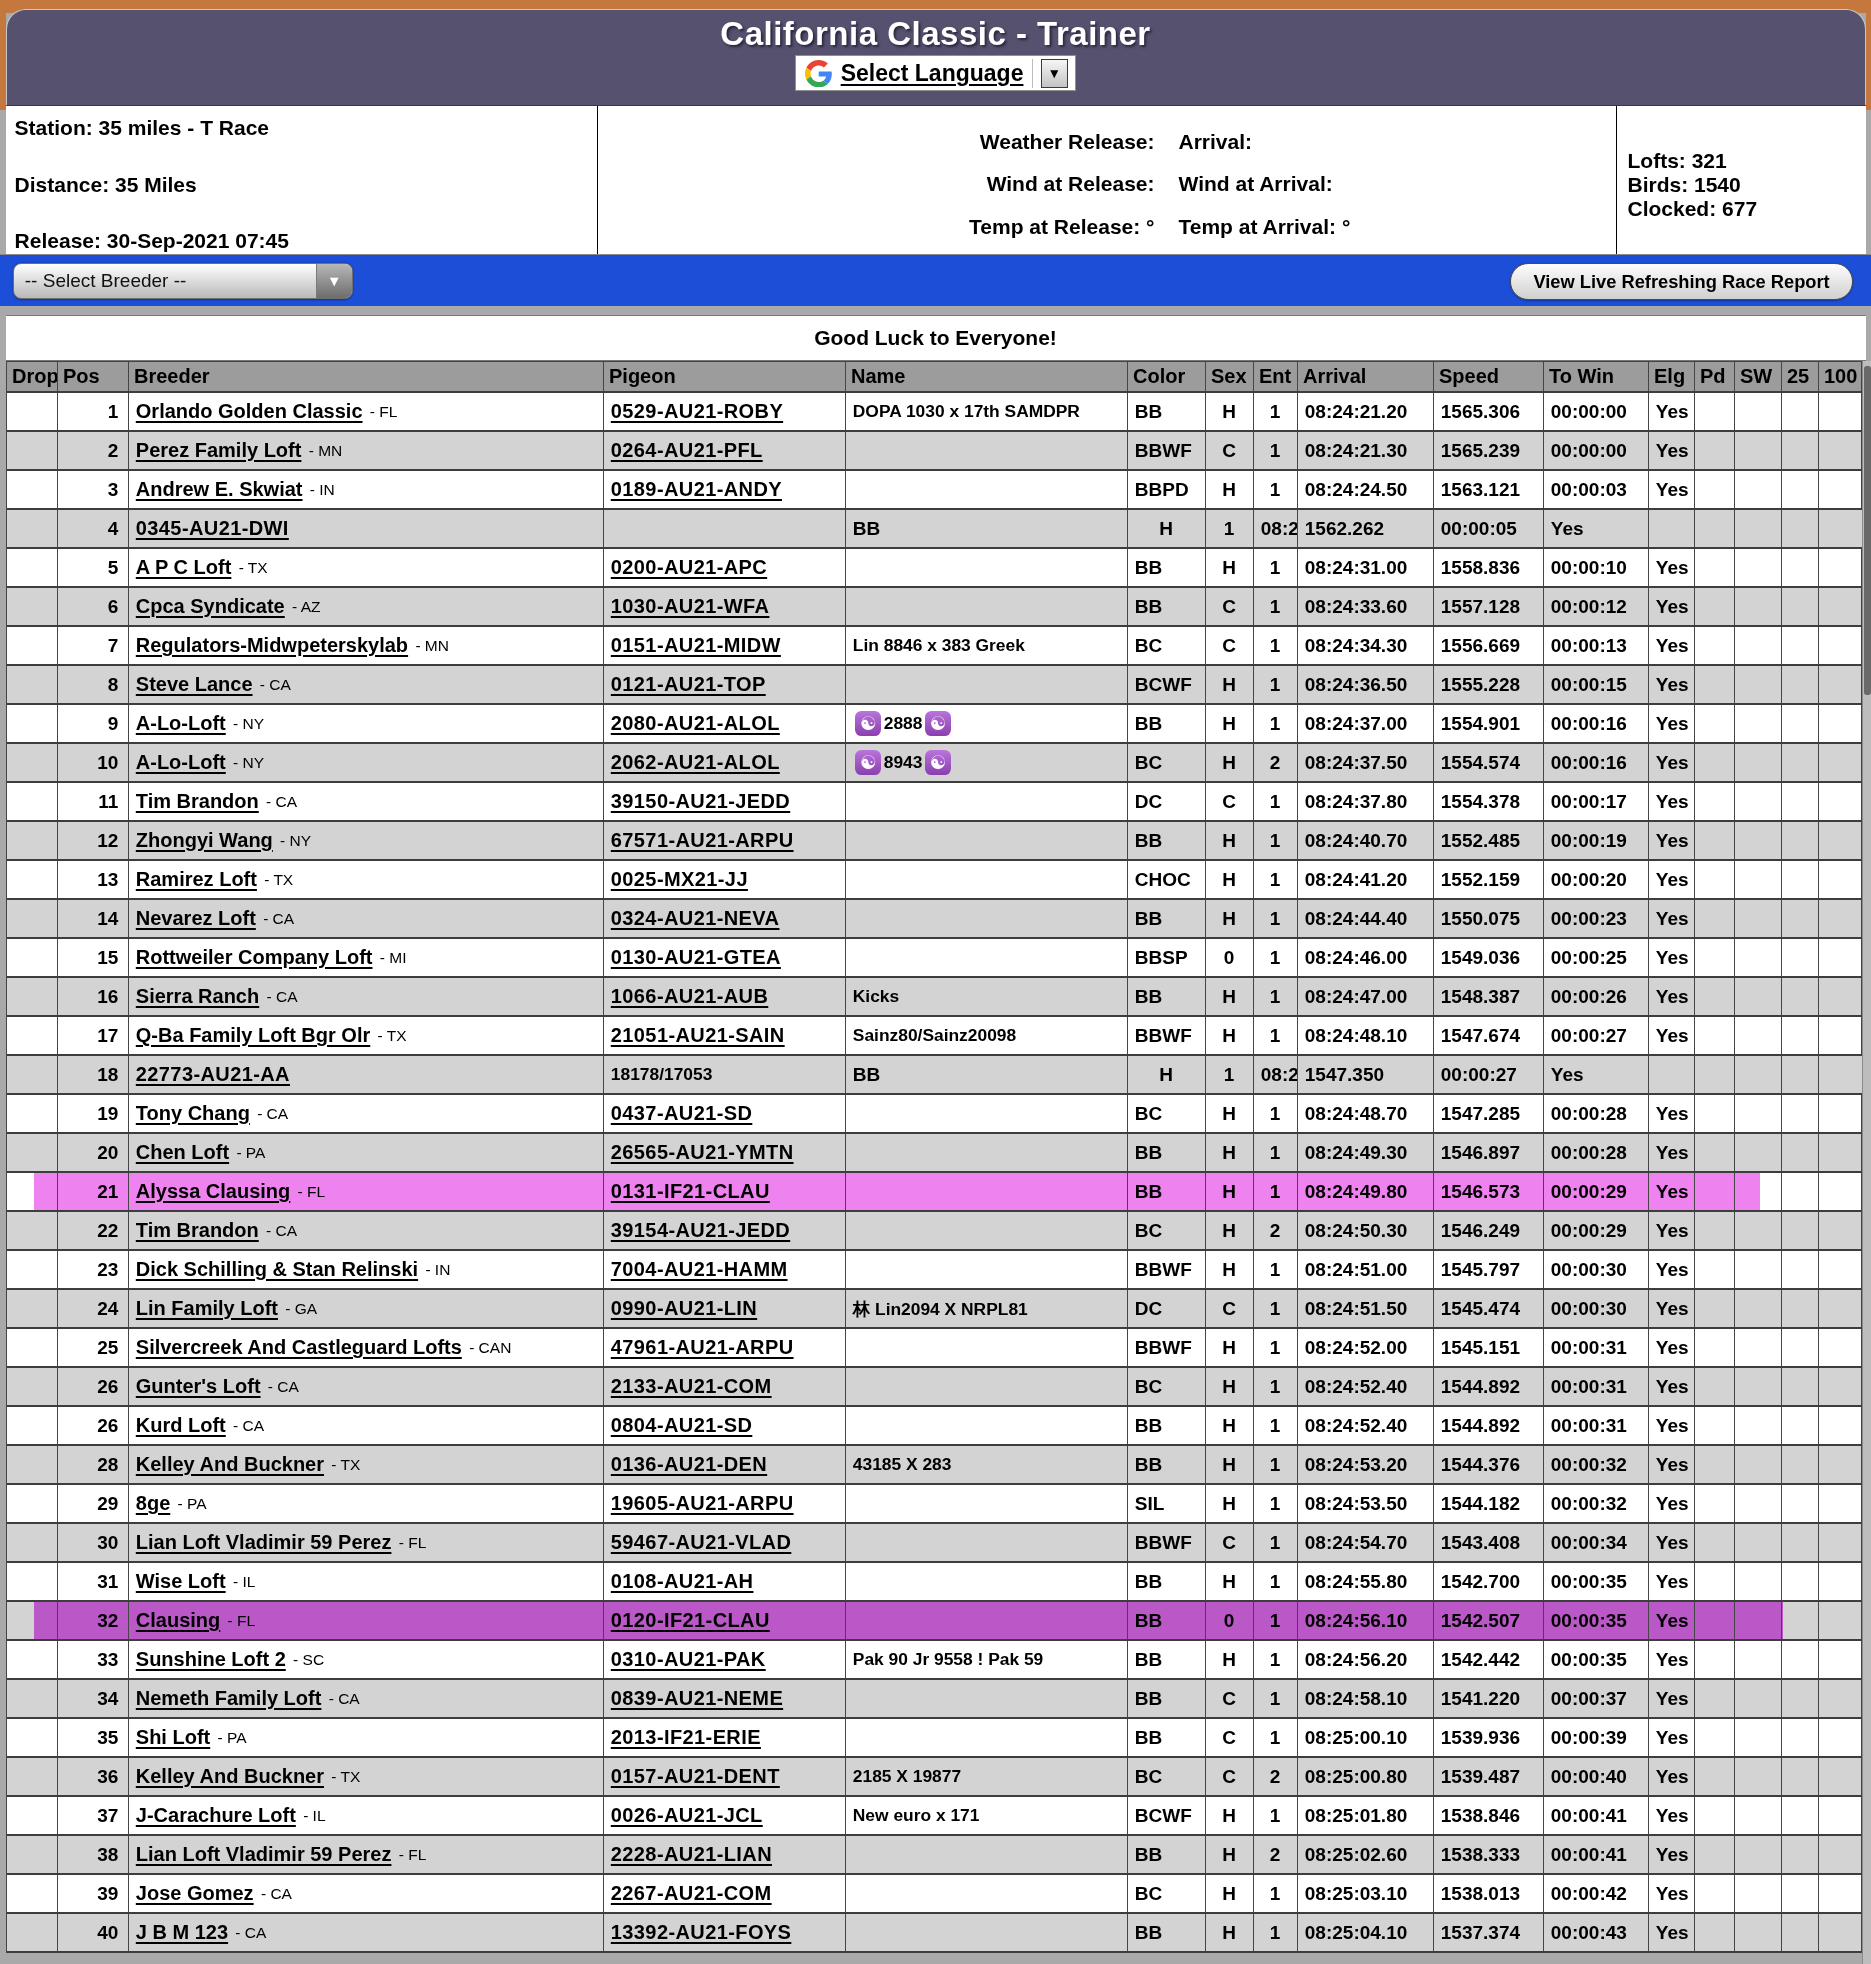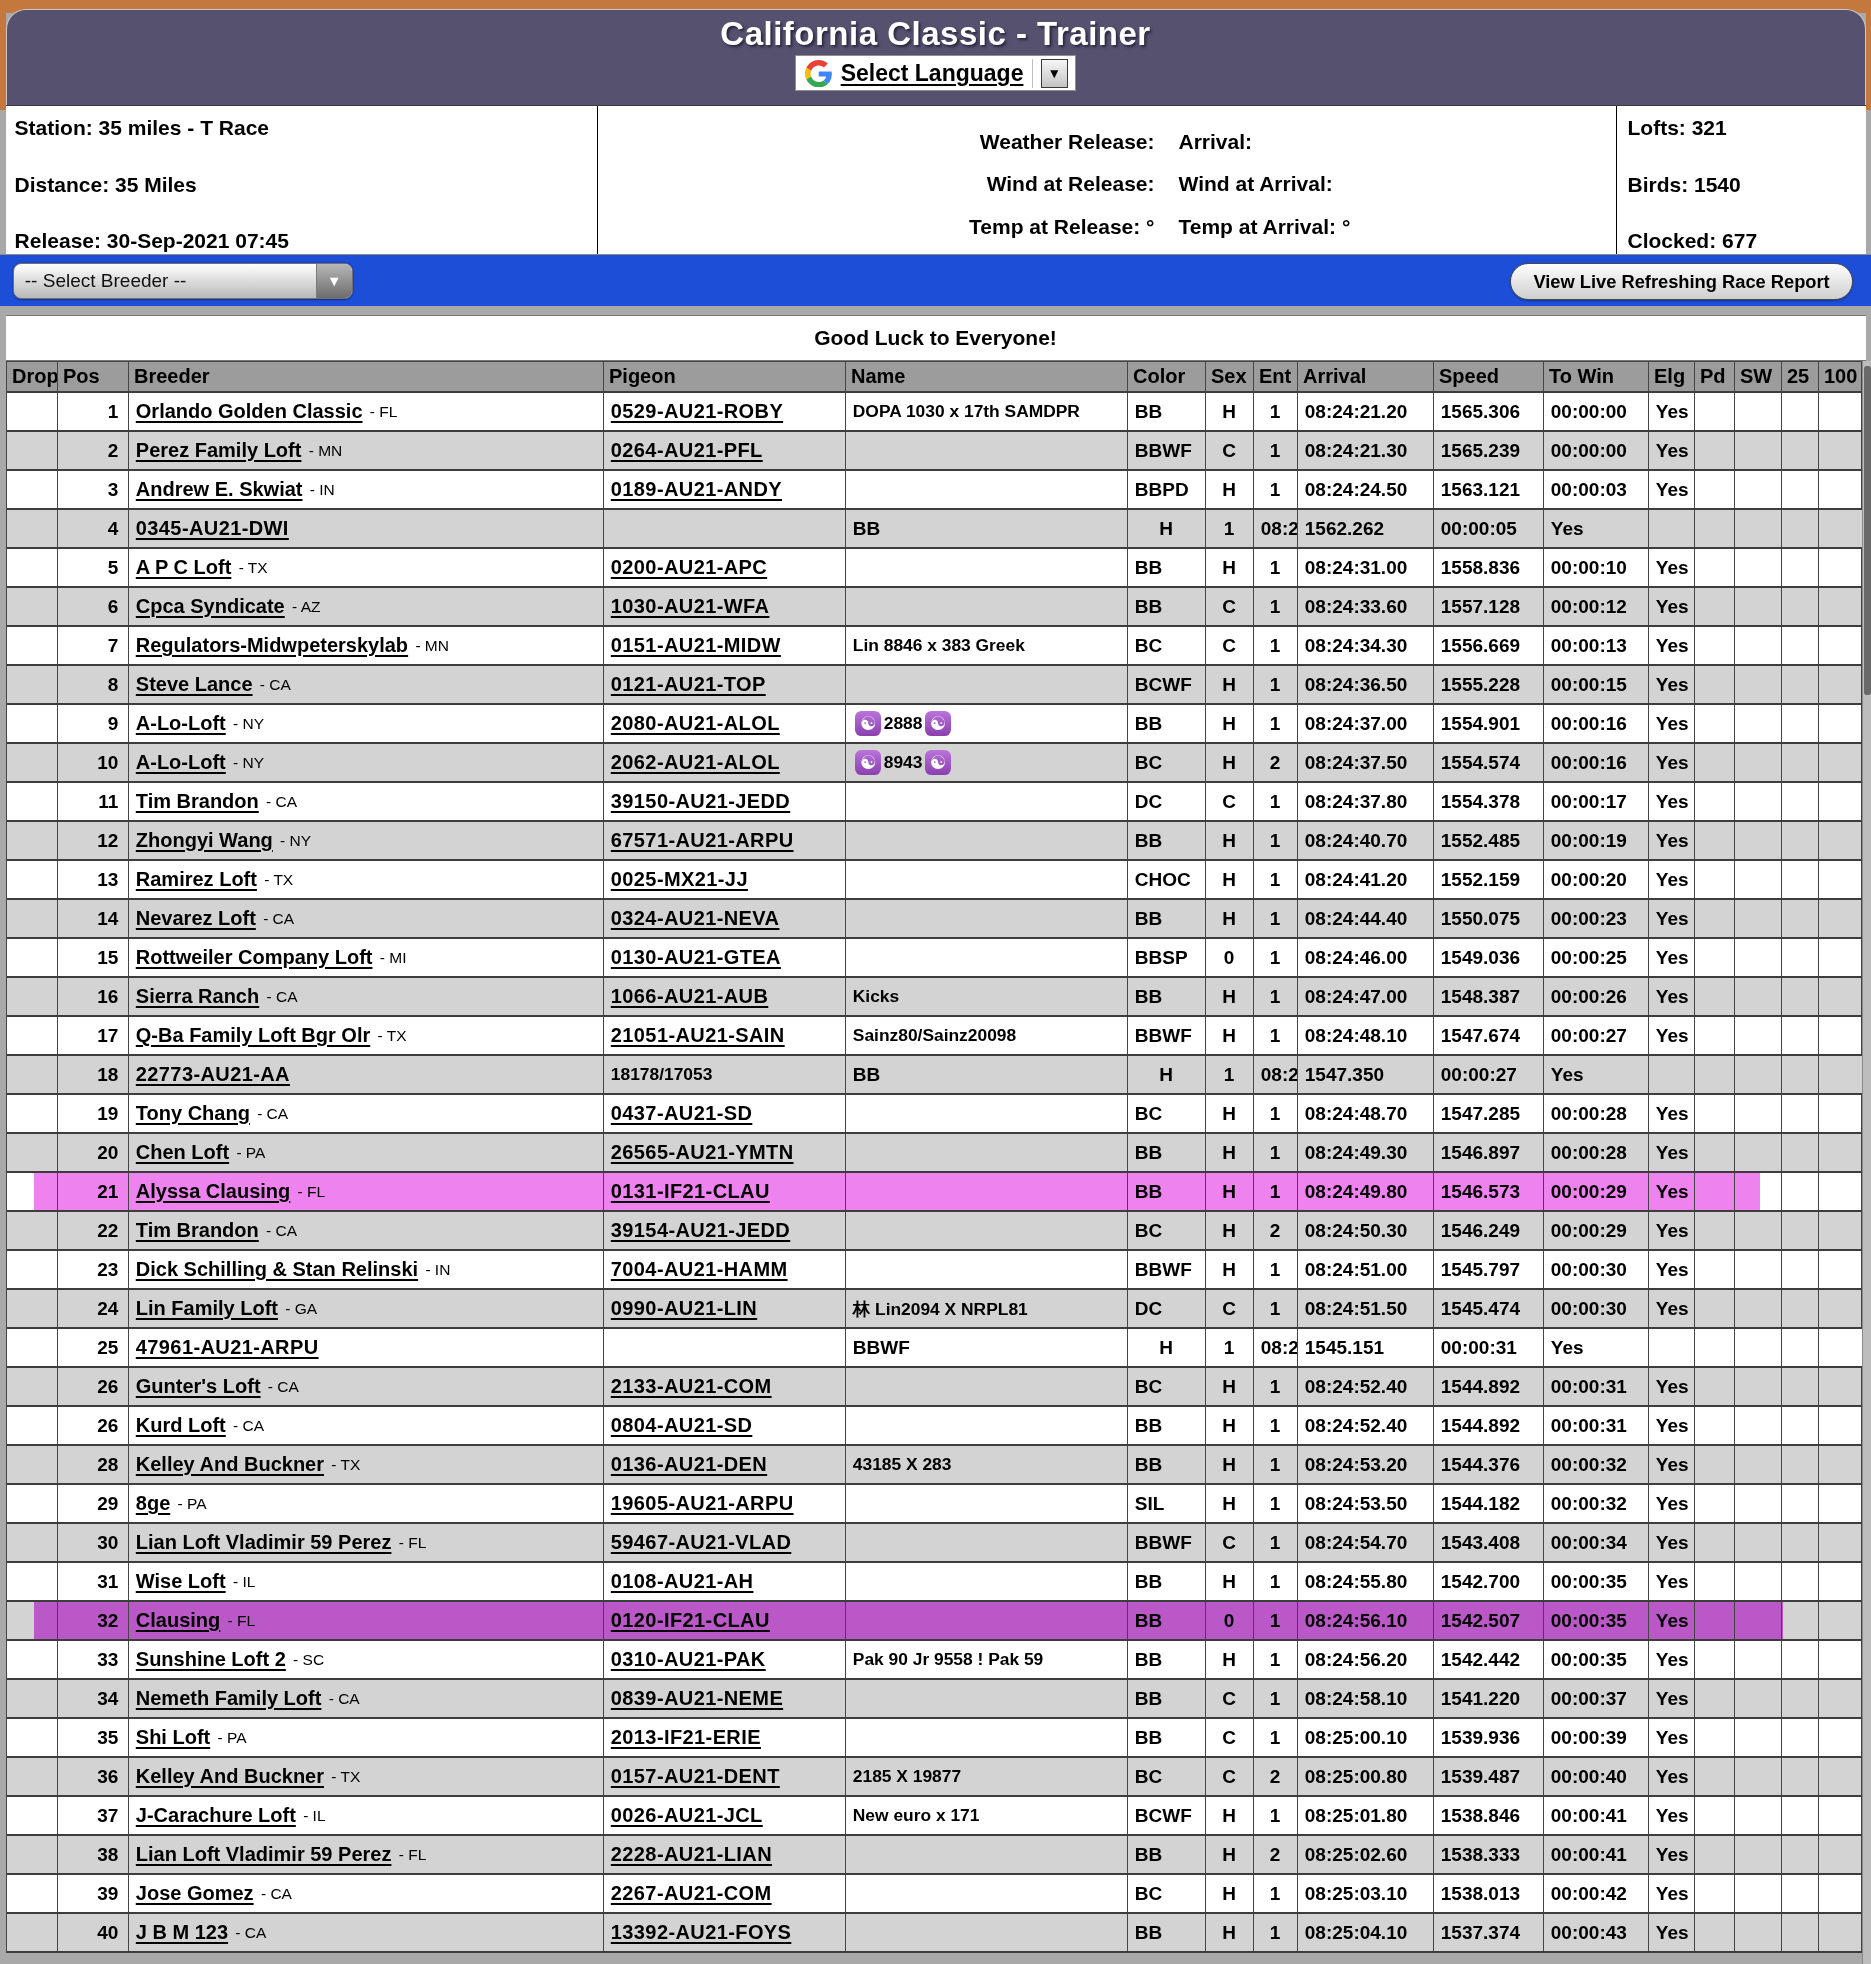--- a/index.html
+++ b/index.html
@@ -38,21 +38,21 @@
     background:#fff;border-top:1.8px solid #3a3a3a;display:flex;
   }
   .info-col{box-sizing:border-box;display:flex;flex-direction:column;justify-content:space-between;padding:10px 0;}
   .info-left{width:592px;border-right:1.8px solid #000;padding-left:9.1px;}
   .info-mid{
     width:1019px;border-right:1.8px solid #000;
     display:grid;grid-template-columns:557px 1fr;column-gap:24px;
     grid-template-rows:1fr 1fr 1fr;align-items:center;padding:14.6px 0;box-sizing:border-box;
   }
   .info-mid .ra{text-align:right;}
-  .info-right{flex:1;padding-left:11px;}
+  .info-right{flex:1;padding-left:11px;justify-content:center;}
   .info-line{font-size:21px;font-weight:bold;}
 
   
   .toolbar{position:absolute;top:254px;left:0;width:1871px;height:52px;box-sizing:border-box;
     background:#1d4ed8;border-top:1.8px solid #8a8a8a;}
   .select{
     position:absolute;left:12.8px;top:8.2px;width:340px;height:36px;box-sizing:border-box;
     border:1.8px solid #6f6f6f;border-radius:8.2px;overflow:hidden;cursor:pointer;
     background:linear-gradient(#ffffff,#b9b9b9);display:flex;align-items:center;
     box-shadow:0 0.9px 1.8px rgba(0,0,0,.4);
@@ -722,20 +722,24 @@
         <div class="cell c10">00:00:30</div>
         <div class="cell c11">Yes</div>
         <div class="cell c12"></div>
         <div class="cell c13"></div>
         <div class="cell c14"></div>
         <div class="cell c15"></div>
       </div>
       <div class="trow odd">
         <div class="cell c0"></div>
         <div class="cell c1">25</div>
+        <div class="cell c2">
+          <a class="blink" href="#">Silvercreek And Castleguard Lofts</a>
+          <span class="bstate">- CAN</span>
+        </div>
         <div class="cell c3">
           <a class="plink" href="#">47961-AU21-ARPU</a>
         </div>
         <div class="cell c4"></div>
         <div class="cell c5">BBWF</div>
         <div class="cell c6">H</div>
         <div class="cell c7">1</div>
         <div class="cell c8">08:24:52.00</div>
         <div class="cell c9">1545.151</div>
         <div class="cell c10">00:00:31</div>

